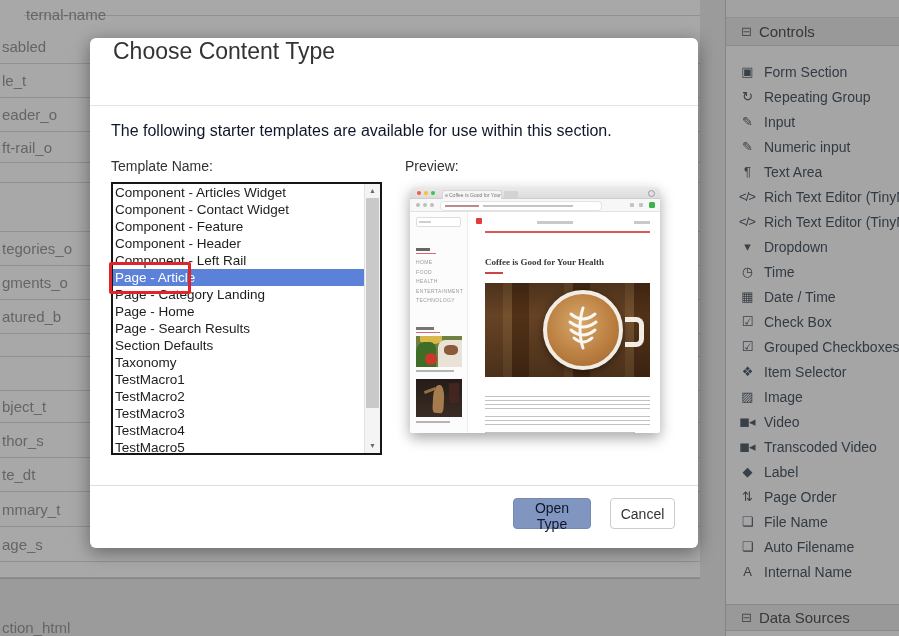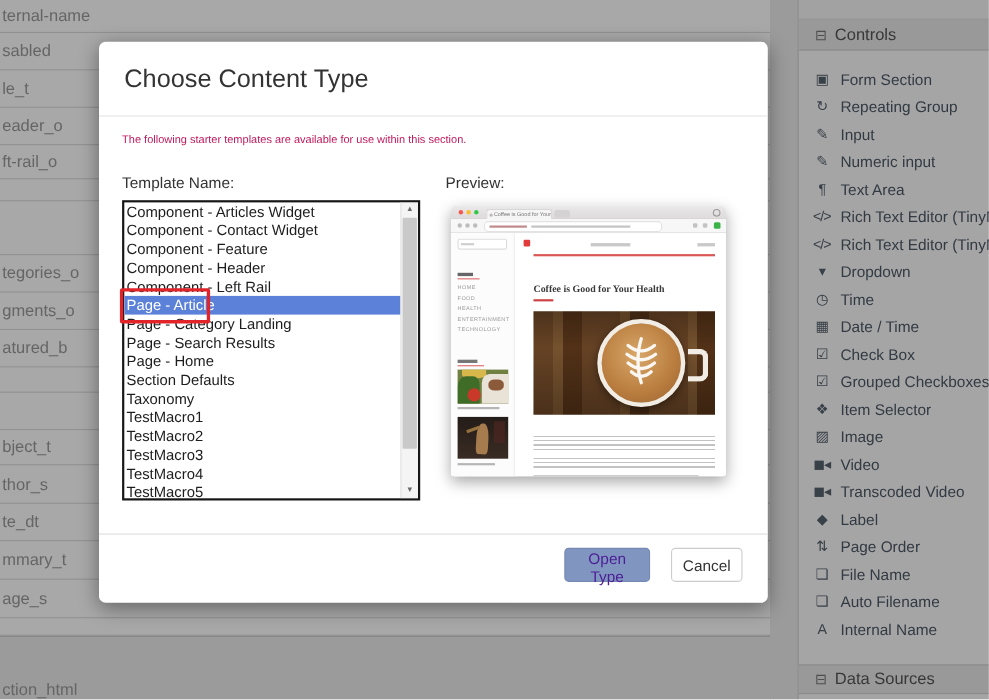--- a/index.html
+++ b/index.html
@@ -27,41 +27,41 @@
   .side-item{height:25px;display:flex;align-items:center;padding-left:11px;color:#4d5966;font-size:14px;white-space:nowrap;}
   .side-item .icon{width:20px;text-align:center;color:#56626e;font-size:13px;flex:none;margin-right:7px;letter-spacing:-1px;}
   .ds-header{position:absolute;left:0;top:604px;width:100%;box-sizing:border-box;border-top:1px solid #d2d2d2;}
 
   
   .overlay{position:absolute;left:0;top:0;width:899px;height:636px;background:rgba(0,0,0,0.34);z-index:5;}
 
   
   .modal{position:absolute;left:90px;top:38px;width:608px;height:510px;background:#fff;border-radius:6px;
          box-shadow:0 4px 18px rgba(0,0,0,0.4);z-index:10;}
-  .modal-header{height:68px;border-bottom:1px solid #e4e4e4;display:flex;align-items:center;padding-left:23px;box-sizing:border-box;}
+  .modal-header{height:68px;border-bottom:1px solid #e4e4e4;display:flex;padding-left:23px;box-sizing:border-box;}
   .modal-title{font-size:23px;color:#333;}
-  .modal-desc{position:absolute;left:21px;top:84px;font-size:10px;color:#be185d;}
+  .modal-desc{position:absolute;left:21px;top:84px;font-size:16px;color:#0f172a;}
   .field-label{position:absolute;font-size:14px;color:#333;}
   .lbl-template{left:21px;top:120px;}
   .lbl-preview{left:315px;top:120px;}
 
   .listbox{position:absolute;left:21px;top:144px;width:271px;height:273px;background:#fff;border:2px solid #161616;box-sizing:border-box;overflow:hidden;}
   .lb-item{height:17px;line-height:17px;font-size:13.5px;color:#1d1d1d;padding-left:2px;white-space:nowrap;overflow:hidden;}
   .lb-item.selected{background:#5b81d8;color:#fff;}
   .lb-scroll{position:absolute;right:0;top:0;width:15px;height:100%;background:#f4f4f4;border-left:1px solid #e2e2e2;}
   .lb-arrow{position:absolute;left:0;width:15px;height:14px;color:#6a6a6a;font-size:7px;text-align:center;line-height:14px;}
   .lb-arrow.up{top:0;}
   .lb-arrow.down{bottom:0;}
   .lb-thumb{position:absolute;left:1px;top:14px;width:13px;height:210px;background:#c9c9c9;border-radius:1px;}
 
   .annotation{position:absolute;left:19px;top:224px;width:76px;height:26px;border:3px solid #e1242a;z-index:30;border-radius:2px;}
 
   .modal-footer{position:absolute;left:0;top:447px;width:100%;height:63px;border-top:1px solid #ddd;box-sizing:border-box;}
   .btn{position:absolute;top:12px;height:31px;border-radius:4px;font-size:14px;font-family:inherit;cursor:pointer;}
-  .btn-open{left:423px;width:78px;background:#8096c1;border:1px solid #7589b3;color:#4c1d95;}
+  .btn-open{left:423px;width:78px;background:#8096c1;border:1px solid #7589b3;color:#0f172a;}
   .btn-cancel{left:520px;width:65px;background:#fff;border:1px solid #ccc;color:#333;}
 
   
   .pv-window{position:absolute;left:320px;top:149px;width:250px;height:246px;background:#fff;border-radius:5px 5px 3px 3px;
              box-shadow:0 5px 14px rgba(0,0,0,0.35);overflow:hidden;}
   .pv-tabbar{position:relative;height:11px;background:linear-gradient(#ebe9ea,#dddbdc);border-bottom:1px solid #cfcdce;}
   .tl{position:absolute;top:3.5px;width:4px;height:4px;border-radius:50%;}
   .tl.r{left:7px;background:#f4574f;} .tl.y{left:14px;background:#fbbe2e;} .tl.g{left:21px;background:#35c749;}
   .pv-tab{position:absolute;left:32px;top:2.5px;width:58px;height:9px;background:#f6f5f5;border:1px solid #d8d6d7;border-bottom:none;border-radius:3px 3px 0 0;overflow:hidden;}
   .pv-tab-title{font-size:5px;color:#777;white-space:nowrap;padding:1.5px 0 0 6px;}
@@ -115,21 +115,21 @@
   .cup-handle{position:absolute;left:140px;top:34px;width:14px;height:20px;border:5px solid #f2ede4;border-left:none;border-radius:0 8px 8px 0;}
   .pv-lines{position:absolute;left:18px;width:165px;background:repeating-linear-gradient(#c2c2c2 0 1.2px,transparent 1.2px 4px);}
   .pl1{top:184px;height:15px;} .pl2{top:204px;height:11px;} .pl3{top:220px;height:11px;width:150px;}
 </style>
 </head>
 <body>
 
 <div class="bg-left">
   <div>
 
-      <div class="bg-row" style="top: 0px; height: 30px; line-height: 30px;">
+      <div class="bg-row" style="top: 0px; height: 16px; line-height: 30px; margin-left: 24px;">
         <span class="bg-label">ternal-name</span>
       </div>
 
       <div class="bg-row" style="top: 30px; height: 34px; line-height: 34px;">
         <span class="bg-label">sabled</span>
       </div>
 
       <div class="bg-row" style="top: 64px; height: 34px; line-height: 34px;">
         <span class="bg-label">le_t</span>
       </div>
@@ -359,25 +359,25 @@
 
       <div class="lb-item selected">
         <span>Page - Article</span>
       </div>
 
       <div class="lb-item">
         <span>Page - Category Landing</span>
       </div>
 
       <div class="lb-item">
+        <span>Page - Home</span>
+      </div>
+
+      <div class="lb-item">
         <span>Page - Search Results</span>
-      </div>
-
-      <div class="lb-item">
-        <span>Page - Home</span>
       </div>
 
       <div class="lb-item">
         <span>Section Defaults</span>
       </div>
 
       <div class="lb-item">
         <span>Taxonomy</span>
       </div>
 

